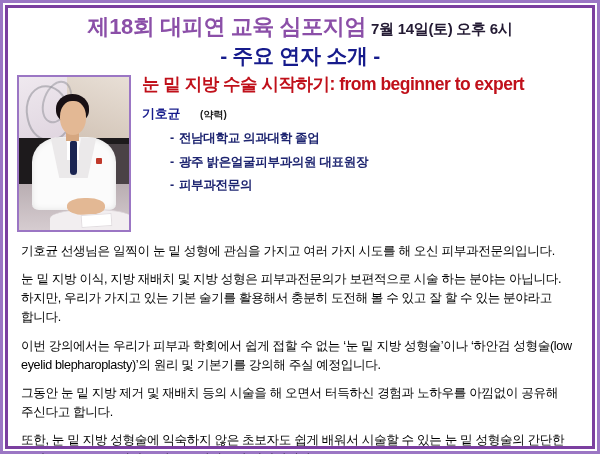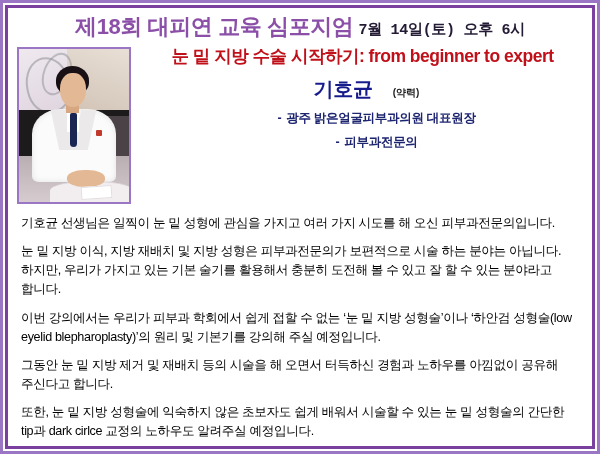--- a/index.html
+++ b/index.html
@@ -49,36 +49,34 @@
     font-weight: bold;
     color: #8B4FA8;
     letter-spacing: -0.4px;
   }
   .title-date {
     font-size: 15px;
     font-weight: bold;
     color: #231A33;
     letter-spacing: -0.3px;
     margin-left: 5px;
-    font-family: Liberation Mono, monospace;
   }
   .subtitle {
     margin: 7px 0 0 0;
     font-size: 21px;
     font-weight: bold;
     color: #161B8C;
     letter-spacing: -0.3px;
   }
 
   
   .speaker {
     display: flex;
     align-items: flex-start;
     margin-top: 9px;
-    text-align: center;
   }
 
   
   .photo-frame {
     flex: 0 0 auto;
     width: 114px;
     height: 157px;
     border: 2px solid #9B76C4;
     box-sizing: border-box;
     overflow: hidden;
@@ -140,25 +138,24 @@
     color: #C0101A;
     letter-spacing: -0.5px;
     white-space: nowrap;
     line-height: 1.05;
   }
   .speaker-name-row {
     margin-top: 11px;
     white-space: nowrap;
   }
   .speaker-name {
-    font-size: 20px;
+    font-size: 13px;
     font-weight: bold;
     color: #161B8C;
     letter-spacing: -0.3px;
-    margin-left: 8px;
   }
   .speaker-name-sub {
     font-size: 10px;
     font-weight: bold;
     color: #1a1a1a;
     margin-left: 20px;
   }
   .bio-list {
     list-style: none;
     margin: 9px 0 0 0;
@@ -194,20 +191,21 @@
 </head>
 <body>
 
 <div class="poster">
   <div class="poster-inner">
 
     <div class="header">
       <div class="title-line">
         <span class="title-main">제18회 대피연 교육 심포지엄</span><span class="title-date">7월 14일(토) 오후 6시</span>
       </div>
+      <div class="subtitle">- 주요 연자 소개 -</div>
     </div>
 
     <div class="speaker">
 
       <div class="photo-frame">
         <div class="ph-wallL"></div>
         <div class="ph-wallR"></div>
         <div class="ph-art"></div>
         <div class="ph-art2"></div>
         <div class="ph-sofa"></div>
@@ -228,20 +226,21 @@
       </div>
 
       <div class="speaker-text">
         <div class="lecture-title">눈 밑 지방 수술 시작하기: from beginner to expert</div>
 
         <div class="speaker-name-row">
           <span class="speaker-name">기호균</span><span class="speaker-name-sub">(약력)</span>
         </div>
 
         <ul class="bio-list">
+          <li><span class="dash">-</span><span>전남대학교 의과대학 졸업</span></li>
           <li><span class="dash">-</span><span>광주 밝은얼굴피부과의원 대표원장</span></li>
           <li><span class="dash">-</span><span>피부과전문의</span></li>
         </ul>
       </div>
     </div>
 
     <div class="body-copy">
       <p>기호균 선생님은 일찍이 눈 밑 성형에 관심을 가지고 여러 가지 시도를 해 오신 피부과전문의입니다.</p>
       <p>눈 밑 지방 이식, 지방 재배치 및 지방 성형은 피부과전문의가 보편적으로 시술 하는 분야는 아닙니다. 하지만, 우리가 가지고 있는 기본 술기를 활용해서 충분히 도전해 볼 수 있고 잘 할 수 있는 분야라고 합니다.</p>
       <p>이번 강의에서는 우리가 피부과 학회에서 쉽게 접할 수 없는 ‘눈 밑 지방 성형술’이나 ‘하안검 성형술(low eyelid blepharoplasty)’의 원리 및 기본기를 강의해 주실 예정입니다.</p>

